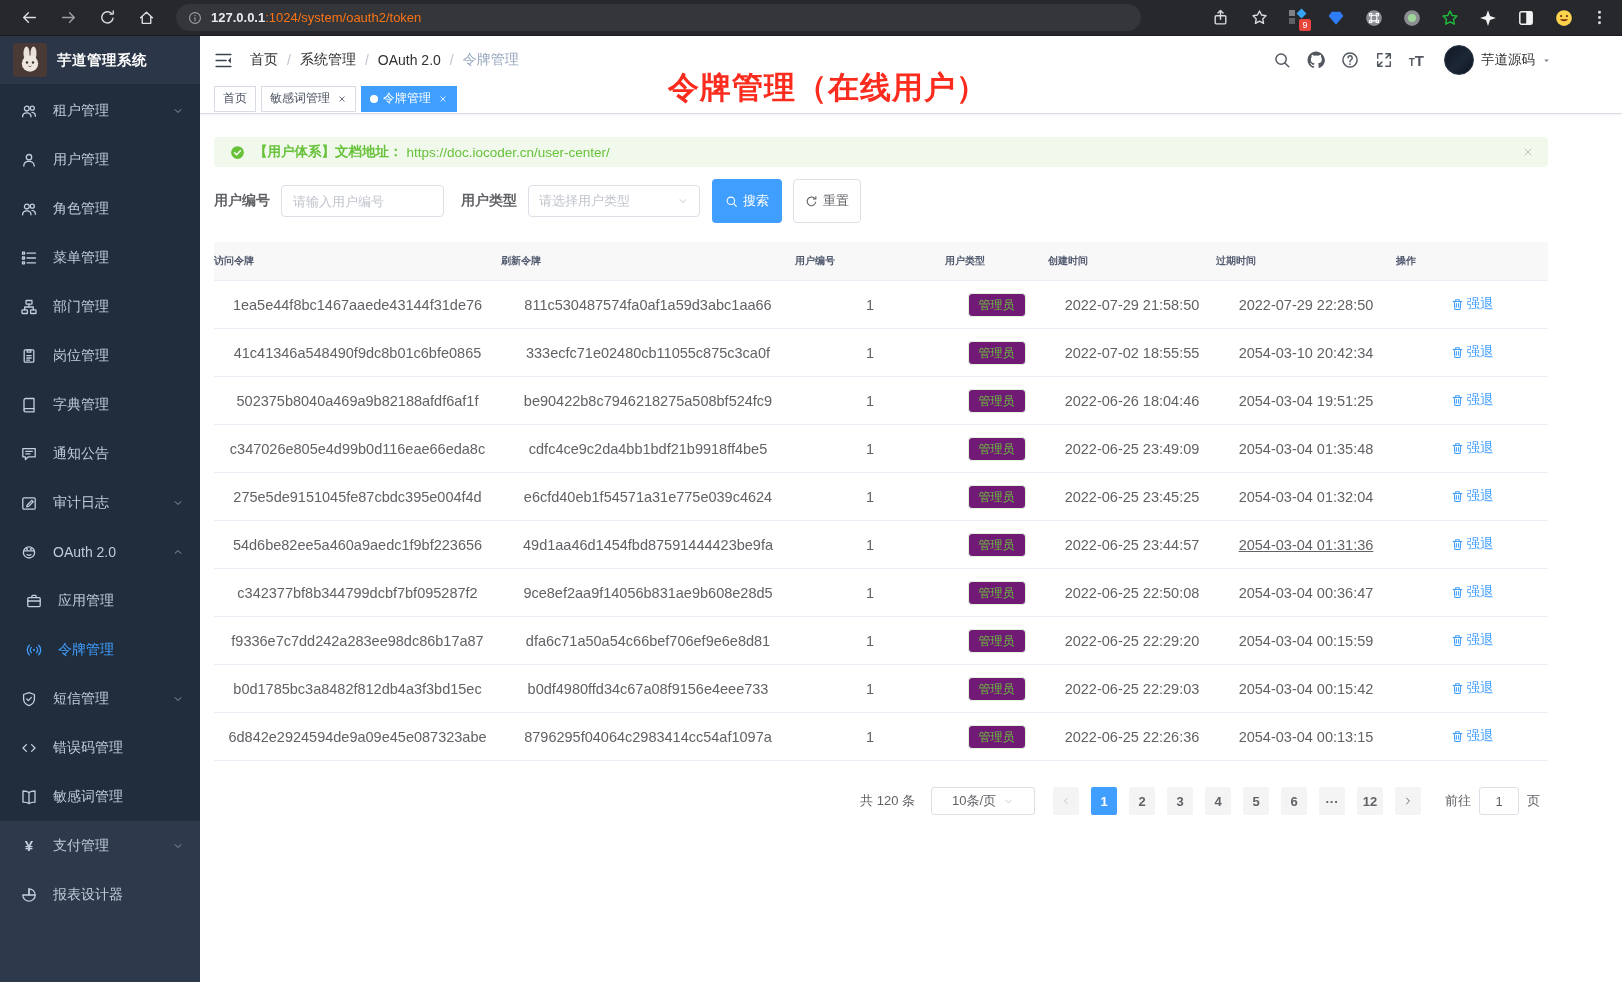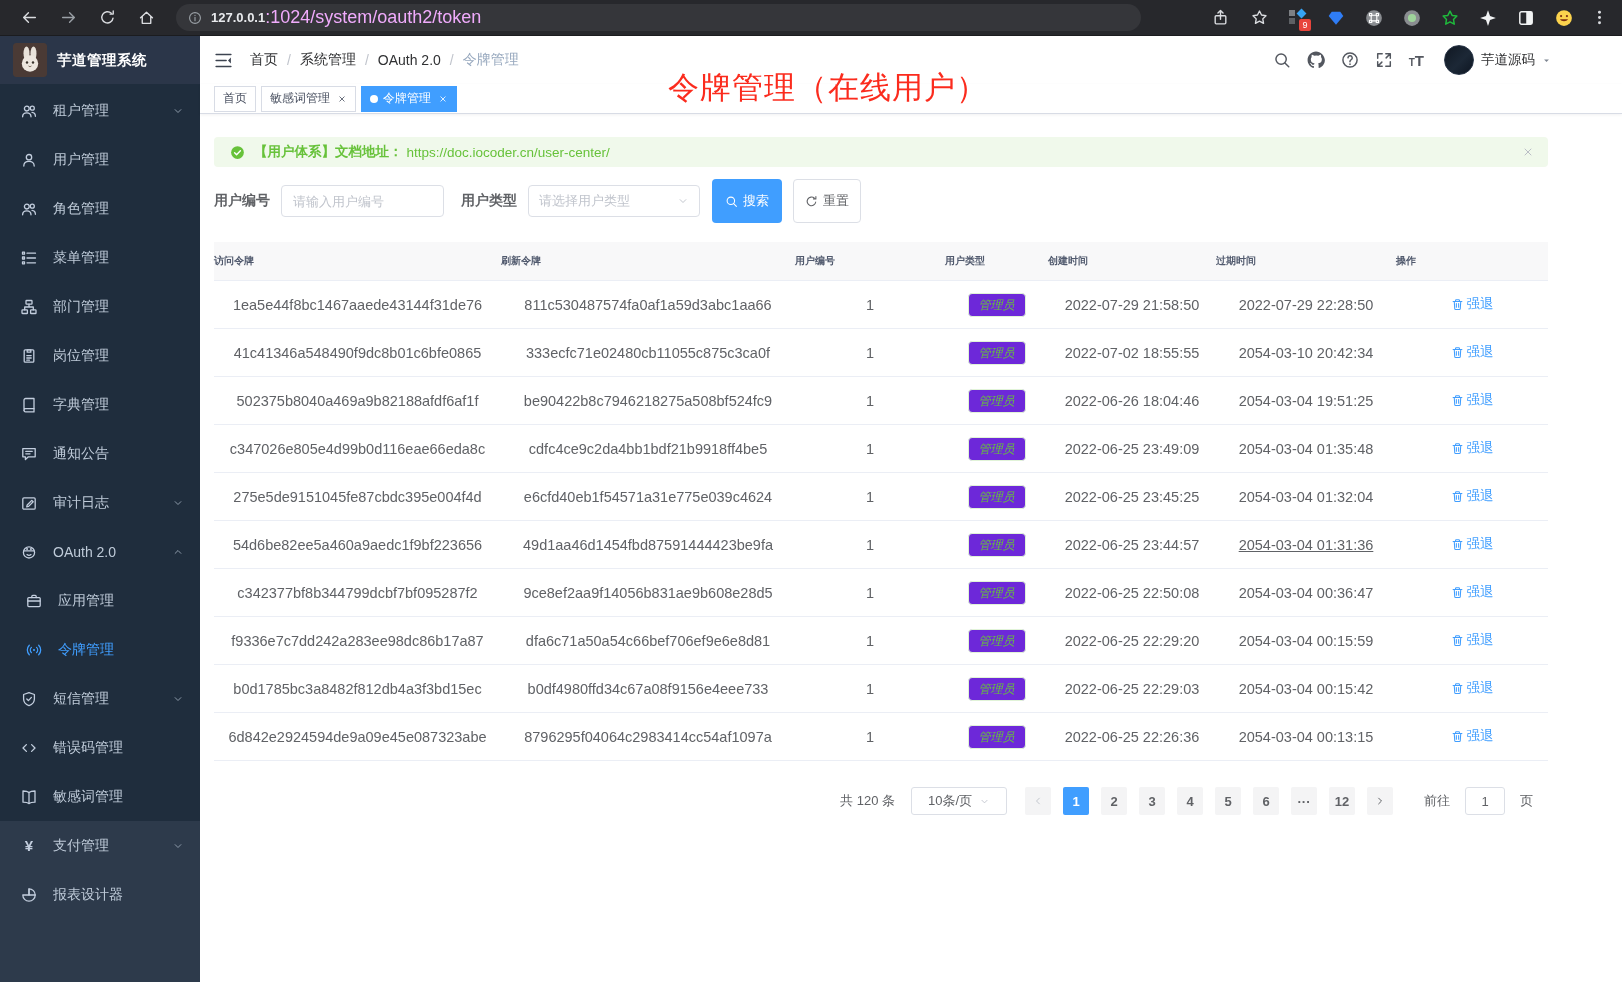--- a/index.html
+++ b/index.html
@@ -12,21 +12,21 @@
   svg.ic { display:block; fill:none; stroke:currentColor; stroke-width:1.3; stroke-linecap:round; stroke-linejoin:round; }
 
   
   .browser { position:absolute; top:0; left:0; right:0; height:36px; background:#27282c;
              display:flex; align-items:center; padding:0 10px; border-bottom:1px solid #1b1c1f; }
   .b-ic { width:17px; height:17px; color:#dadce0; margin:0 11px; flex:none; }
   .b-ic.dim { color:#9aa0a6; }
   .addr { flex:none; width:965px; height:27px; margin-left:10px; background:#35363a; border-radius:14px;
           display:flex; align-items:center; padding:0 12px; }
   .addr .host { color:#e8eaed; font-size:13px; font-weight:700; margin-left:9px; }
-  .addr .rest { color:#f0abfc; font-size:18px; }
+  .addr .rest { color:#f97316; font-size:13px; }
   .b-right { display:flex; align-items:center; margin-left:auto; }
   .ext { position:relative; width:18px; height:18px; margin:0 10px; flex:none; display:flex; align-items:center; justify-content:center; }
   .ext .sq1 { position:absolute; left:0; top:1px; width:6px; height:6px; background:#7d8084; }
   .ext .sq2 { position:absolute; left:0; top:9px; width:6px; height:6px; background:#5d6064; }
   .ext .dia { position:absolute; right:2px; top:1px; width:7px; height:7px; background:#36a3f5; transform:rotate(45deg); }
   .ext .badge { position:absolute; right:-4px; bottom:-4px; min-width:12px; height:12px; background:#e8453c; color:#fff;
                 font-size:9px; line-height:12px; text-align:center; border-radius:2px; padding:0 2px; }
 
   
   .sidebar { position:absolute; top:36px; left:0; bottom:0; width:200px; background:#1f2d3d;
@@ -54,21 +54,21 @@
   .crumbs .c.last { color:#97a8be; cursor:default; }
   .crumbs .sep { color:#c0c4cc; margin:0 9px; }
   .tools { display:flex; align-items:center; margin-left:auto; }
   .t-ic { width:18px; height:18px; color:#53575f; margin:0 8px; cursor:pointer; flex:none; }
   .t-font { font-size:15px; font-weight:700; color:#53575f; margin:0 8px; cursor:pointer; letter-spacing:0; }
   .t-font small { font-size:10px; font-weight:700; }
   .avatar { width:30px; height:30px; border-radius:50%; margin:0 7px 0 12px; cursor:pointer;
             background:linear-gradient(135deg,#101722 0%,#1c2836 55%,#0d1521 100%); border:1px solid #2a3648; flex:none; }
   .uname { font-size:13.5px; color:#303133; cursor:pointer; }
   .t-caret { width:11px; height:11px; color:#7d8591; margin-left:6px; cursor:pointer; }
-  .red-note { position:absolute; left:468px; top:31px; font-size:31px; font-weight:400; color:#fb2b1d;
+  .red-note { position:absolute; left:468px; top:31px; font-size:31px; font-weight:700; color:#fb2b1d;
               letter-spacing:1px; z-index:9; pointer-events:none; white-space:nowrap; }
 
   .tabbar { height:30px; display:flex; align-items:center; padding-left:14px;
             border-bottom:1px solid #d8dce5; box-shadow:0 1px 3px rgba(0,21,41,.06); }
   .tab { height:26px; display:flex; align-items:center; border:1px solid #d8dce5; background:#fff;
          color:#495060; font-size:12px; padding:0 8px; margin-right:5px; cursor:pointer; white-space:nowrap; }
   .tab .dot { width:8px; height:8px; border-radius:50%; background:#fff; margin-right:5px; }
   .tab .x { margin-left:7px; width:10px; height:10px; }
   .tab.active { background:#409eff; border-color:#409eff; color:#fff; }
 
@@ -95,38 +95,38 @@
          font-size:13px; cursor:pointer; border:1px solid transparent; }
   .btn .bi { width:13px; height:13px; margin-right:5px; }
   .btn-search { width:70px; margin-left:12px; background:#409eff; color:#fff; }
   .btn-reset { width:68px; margin-left:11px; background:#fff; border-color:#dcdfe6; color:#606266; }
 
   .table { margin-top:19px; }
   .thead { display:flex; height:39px; align-items:center; background:#f8f8f9; border-bottom:1px solid #ebeef5; }
   .th { font-size:10px; font-weight:700; color:#515a6e; text-align:left; }
   .tr { display:flex; height:48px; align-items:center; border-bottom:1px solid #ebeef5; }
   .td { font-size:14.5px; color:#606266; text-align:center; overflow:hidden; white-space:nowrap; }
-  .tag { display:inline-block; background:#6d28d9; border:1px solid #e1f3d8; color:#67c23a;
-         border-radius:4px; font-size:12px; line-height:1; padding:5px 10px;font-style:italic; }
+  .tag { display:inline-block; background:#701a75; border:1px solid #e1f3d8; color:#67c23a;
+         border-radius:4px; font-size:12px; line-height:1; padding:5px 10px; }
   .act { color:#409eff; font-size:13.5px; display:inline-flex; align-items:center; cursor:pointer; }
   .act .ti { width:13px; height:13px; margin-right:3px; }
 
   .pagination { margin-top:26px; display:flex; justify-content:flex-end; align-items:center;
                 font-size:13px; color:#606266; }
   .p-total { margin-right:16px; }
-  .p-size { width:96px; height:28px; border:1px solid #dcdfe6; border-radius:3px; display:flex;
+  .p-size { width:104px; height:28px; border:1px solid #dcdfe6; border-radius:3px; display:flex;
             align-items:center; justify-content:center; cursor:pointer; margin-right:12px; color:#606266; }
   .p-size .sc { width:11px; height:11px; color:#c0c4cc; margin-left:7px; }
   .pbtn { min-width:26px; height:28px; padding:0 4px; margin:0 6px; background:#f4f4f5; border-radius:2px;
           display:flex; align-items:center; justify-content:center; cursor:pointer; color:#606266; font-weight:600; }
   .pbtn.activep { background:#409eff; color:#fff; }
   .pbtn.disabled { color:#c0c4cc; cursor:default; }
   .pbtn .pc { width:12px; height:12px; }
   .p-goto { margin-left:10px; display:flex; align-items:center; }
-  .p-goto .gl { margin:0 15px;text-align:center; }
+  .p-goto .gl { margin:0 8px;text-align:center; }
   .p-goto input { width:40px; height:28px; border:1px solid #dcdfe6; border-radius:3px; text-align:center;
                   font-size:13px; color:#606266; outline:none; font-family:inherit; }
 </style>
 </head>
 <body>
 
 <div class="browser">
   <svg class="ic b-ic" viewBox="0 0 16 16">
       <path d="M13.5 8h-11M7 3.5L2.5 8 7 12.5"></path>
     </svg>

